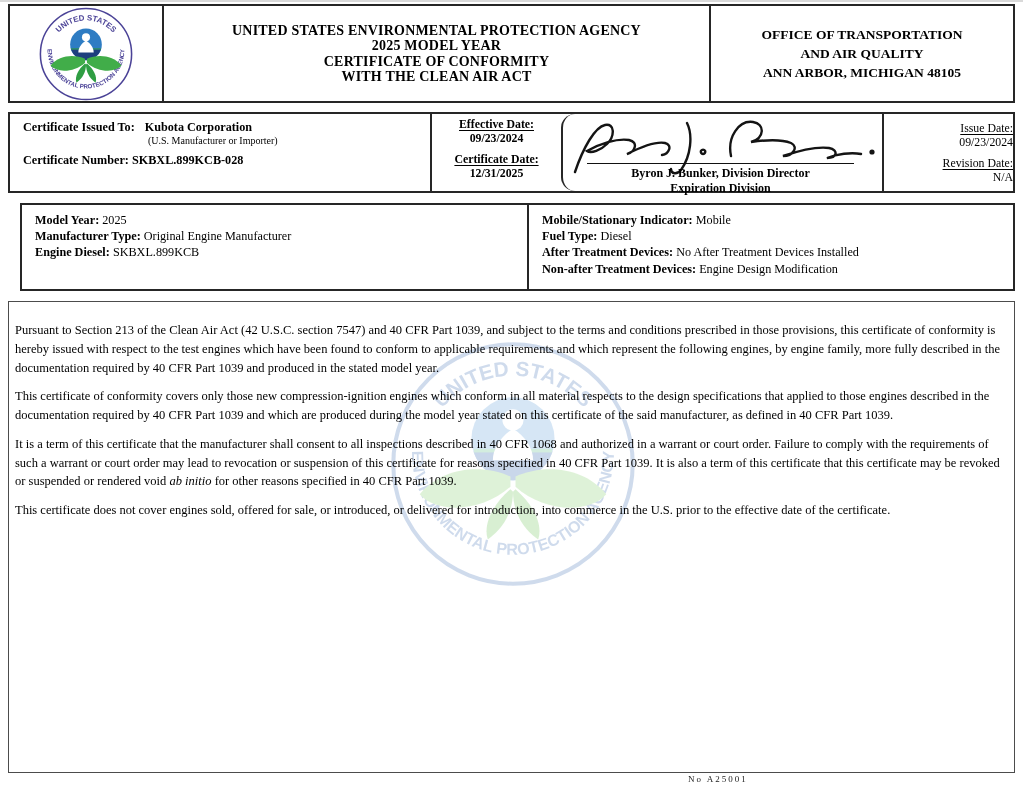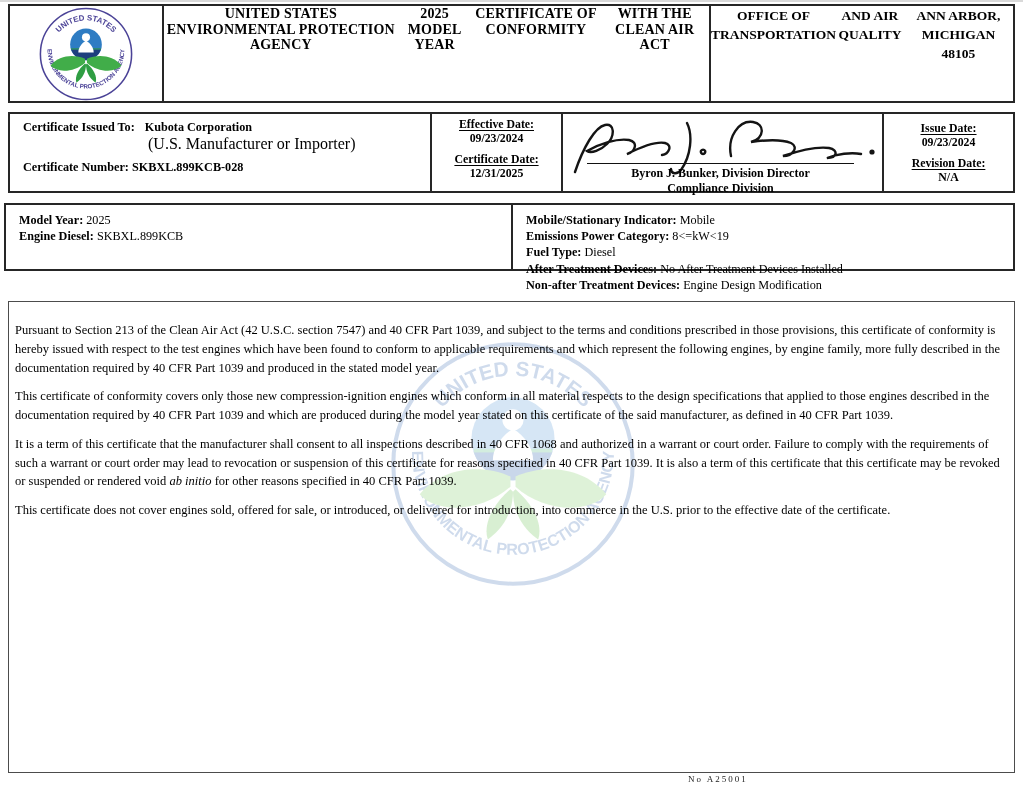--- a/index.html
+++ b/index.html
@@ -11,61 +11,61 @@
   .page-topline { position:absolute; top:0; left:0; right:0; height:2px; background:#d9d9d9; }
 
   
   .hdr {
     position:absolute; left:8px; right:8px; top:4px; height:99px;
     border:2px solid #262626; box-sizing:border-box; display:flex;
   }
   .hdr-logo { width:152px; display:flex; align-items:center; justify-content:center; }
   .hdr-title {
     flex:1; border-left:2px solid #262626; border-right:2px solid #262626;
-    display:flex; flex-direction:row; justify-content:center; text-align:center;
+    display:flex; flex-direction:column; justify-content:center; text-align:center;
     font-weight:bold; font-size:14px; line-height:15.5px; letter-spacing:0.2px;
   }
   .hdr-office {
-    width:302px; display:flex; justify-content:center;
+    width:302px; display:flex; flex-direction:column; justify-content:center;
     text-align:center; font-weight:bold; font-size:13.5px; line-height:19px;
   }
 
   
   .cert {
     position:absolute; left:8px; right:8px; top:112px; height:81px;
     border:2px solid #262626; box-sizing:border-box; display:flex; font-size:12.2px;
   }
   .cert-issued { width:420px; padding:6px 0 0 13px; box-sizing:border-box; }
   .cert-issued .row1 { font-weight:bold; }
   .cert-issued .val { margin-left:10px; }
-  .cert-issued .note { padding-left:125px; font-weight:normal; font-size:16px; }
+  .cert-issued .note { padding-left:125px; font-weight:normal; font-size:10px; }
   .cert-issued .row3 { font-weight:bold; margin-top:7px; }
   .cell-dates {
     width:131px; border-left:2px solid #262626; box-sizing:border-box;
     text-align:center; padding-top:3px; font-weight:bold; font-size:11.8px;
   }
   .cell-dates div { line-height:14px; }
   .cell-dates .gap { height:7px; }
   .u { text-decoration:underline; text-underline-offset:2px; }
-  .cert-sig { flex:1; border-left:2px solid #262626; position:relative; }
+  .cert-sig { flex:1; border-left:2px solid #262626; position:relative;border-radius:14px; }
   .sig-svg { position:absolute; left:6px; top:2px; }
   .sig-name {
     position:absolute; left:24px; right:28px; top:49px; border-top:1.6px solid #111;
     text-align:center; font-weight:bold; font-size:12px; line-height:14.5px; padding-top:2px;
   }
   .cell-issue {
     width:131px; border-left:2px solid #262626; box-sizing:border-box;
-    text-align:center; padding-top:7px; font-weight:bold; font-size:11.8px;
+    text-align:right; padding-top:7px; font-weight:normal; font-size:11.8px;
   }
   .cell-issue div { line-height:14px; }
   .cell-issue .gap { height:7px; }
 
   
   .engine {
-    position:absolute; left:4px; right:8px; top:203px; height:68px;
+    position:absolute; left:20px; right:8px; top:203px; height:88px;
     border:2px solid #262626; box-sizing:border-box; display:flex; font-size:12.2px;
   }
   .engine .lbl { font-weight:bold; }
   .engine-left { width:505px; padding:7px 0 0 13px; box-sizing:border-box; }
   .engine-right { flex:1; border-left:2px solid #262626; padding:7px 0 0 13px; box-sizing:border-box; }
   .engine div.row { line-height:16.2px; }
 
   
   .bodybox {
     position:absolute; left:8px; right:8px; top:301px; height:472px;
@@ -151,51 +151,51 @@
     <div class="cert-sig">
       <svg class="sig-svg" width="310" height="62" viewBox="0 0 310 62">
         <path d="M6,56 C14,32 26,11 36,9 C46,7 46,20 38,28 C32,34 22,38 18,35 C30,28 48,22 60,24 C70,26 66,36 58,38 C70,32 86,25 96,27 C104,29 100,38 93,39
                  M118,7 C124,19 122,40 112,54 C108,59 102,58 102,53
                  M134,38 a2.2,2.2 0 1 1 0.1,0
                  M162,40 C158,21 170,4 184,6 C196,8 196,22 182,26 C196,24 212,23 222,27 C230,31 224,40 214,40 C226,36 246,30 260,32 C270,34 268,42 258,42 C268,38 282,36 292,38" fill="none" stroke="#141414" stroke-width="2.4" stroke-linecap="round"></path>
         <circle cx="303" cy="36" r="2.6" fill="#141414"></circle>
       </svg>
       <div class="sig-name">
         <div>Byron J. Bunker, Division Director</div>
-        <div>Compliance Division</div>
+        <div>Expiration Division</div>
       </div>
     </div>
     <div class="cell-issue">
       <div class="u">Issue Date:</div>
       <div>09/23/2024</div>
       <div class="gap"></div>
       <div class="u">Revision Date:</div>
       <div>N/A</div>
     </div>
   </div>
 
   <div class="engine">
     <div class="engine-left">
       <div class="row">
         <span class="lbl">Model Year:</span>
         <span>2025</span>
       </div>
       <div class="row">
+        <span class="lbl">Manufacturer Type:</span>
+        <span>Original Engine Manufacturer</span>
+      </div>
+      <div class="row">
         <span class="lbl">Engine Diesel:</span>
         <span>SKBXL.899KCB</span>
       </div>
     </div>
     <div class="engine-right">
       <div class="row">
         <span class="lbl">Mobile/Stationary Indicator:</span>
         <span>Mobile</span>
-      </div>
-      <div class="row">
-        <span class="lbl">Emissions Power Category:</span>
-        <span>8&lt;=kW&lt;19</span>
       </div>
       <div class="row">
         <span class="lbl">Fuel Type:</span>
         <span>Diesel</span>
       </div>
       <div class="row">
         <span class="lbl">After Treatment Devices:</span>
         <span>No After Treatment Devices Installed</span>
       </div>
       <div class="row">

